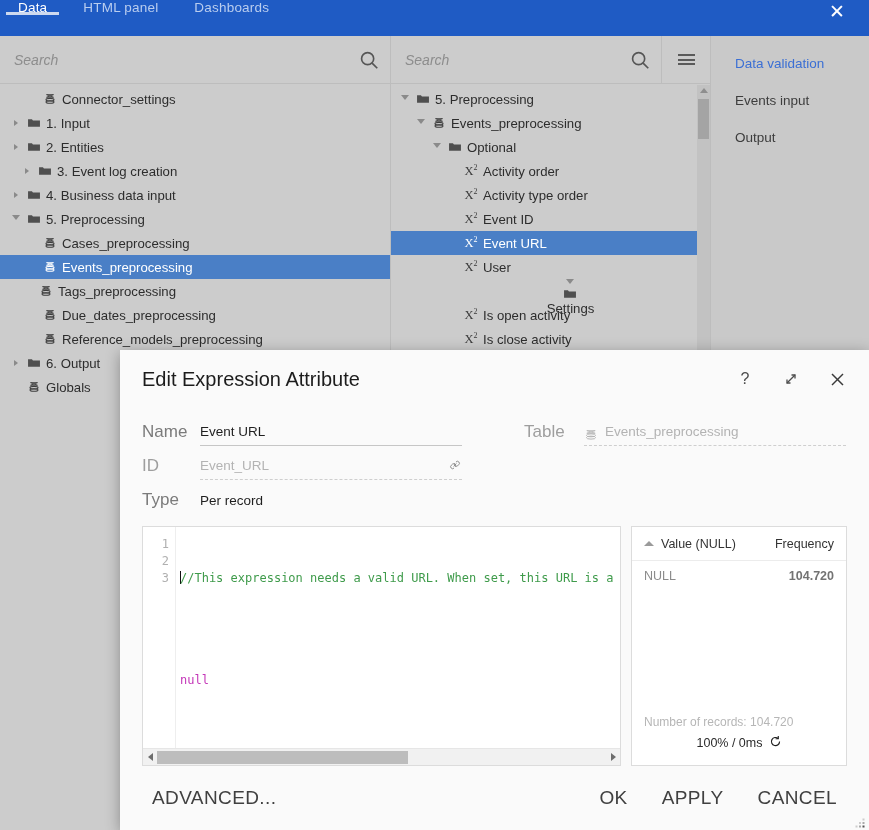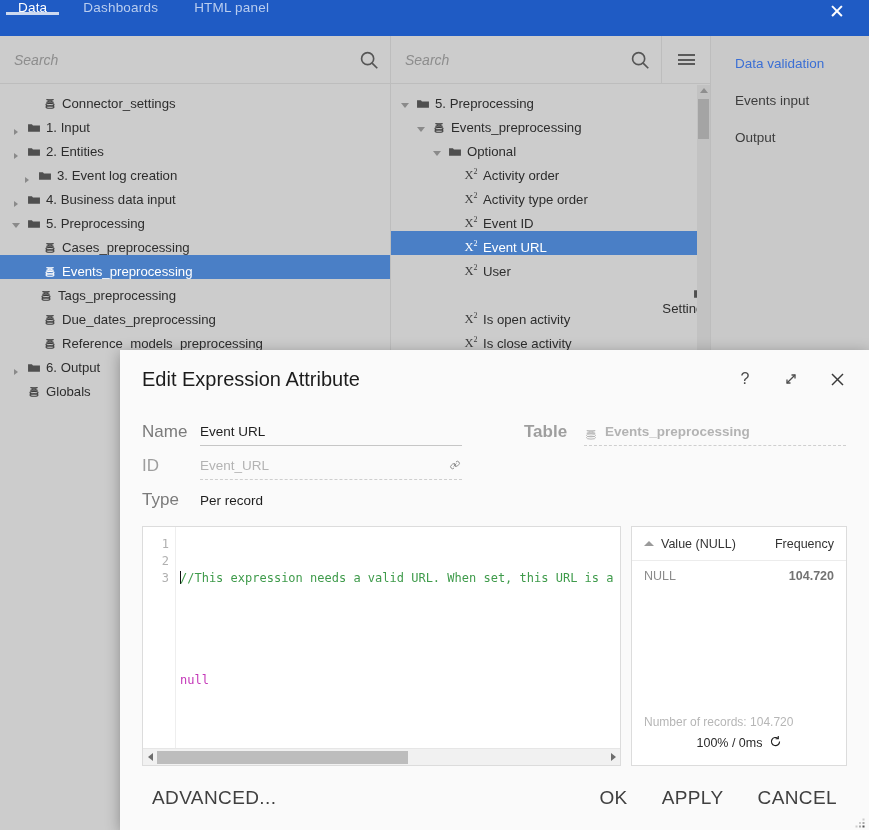--- a/index.html
+++ b/index.html
@@ -88,21 +88,21 @@
   }
   .hamburger span { display: block; width: 17px; height: 2px; background: #5a5a5a; margin: 2.4px 0; }
 
   
   .tree {
     position: absolute; left: 0; right: 0; top: 49px; bottom: 0;
     overflow: hidden;
     padding-top: 2px;
   }
   .tnode {
-    display: flex; align-items: flex-end;
+    display: flex; align-items: center;
     height: 24px;
     font-size: 13.2px;
     color: #2d2d2d;
     cursor: pointer;
     white-space: nowrap;
   }
   .tnode.sel { background: #4a7fc6; color: #ffffff; }
   .caret {
     width: 16px; flex: 0 0 auto;
     display: flex; align-items: center; justify-content: center;
@@ -193,21 +193,21 @@
     padding-bottom: 3px;
     height: 24px;
   }
   .underline-none {
     flex: 0 0 auto; width: 262px;
     display: flex; align-items: flex-end;
     padding-bottom: 3px;
     height: 24px;
   }
   .id-link-ic { margin-left: auto; color: #8a8a8a; }
-  .right-group { margin-left: 62px; display: flex; align-items: flex-end; font-weight: bold; }
+  .right-group { margin-left: 62px; display: flex; align-items: flex-end; }
   .right-group .flabel { width: 60px; }
   .tbl-ic { margin-right: 7px; opacity: .45; }
 
   
   .dlg-body {
     flex: 1 1 auto;
     display: flex;
     padding: 12px 22px 0 22px;
     gap: 10px;
     min-height: 0;
@@ -336,24 +336,24 @@
 </head>
 <body>
 
 <div id="app">
 
   <div class="topbar">
     <div class="tab active">
       <span>Data</span>
     </div>
     <div class="tab">
+      <span>HTML panel</span>
+    </div>
+    <div class="tab">
       <span>Dashboards</span>
-    </div>
-    <div class="tab">
-      <span>HTML panel</span>
     </div>
     <div class="topbar-spacer"></div>
     <div class="topbar-close">✕</div>
   </div>
 
   <div class="workspace">
 
     <div class="col-left">
       <div class="searchrow">
         <div class="searchbox">

